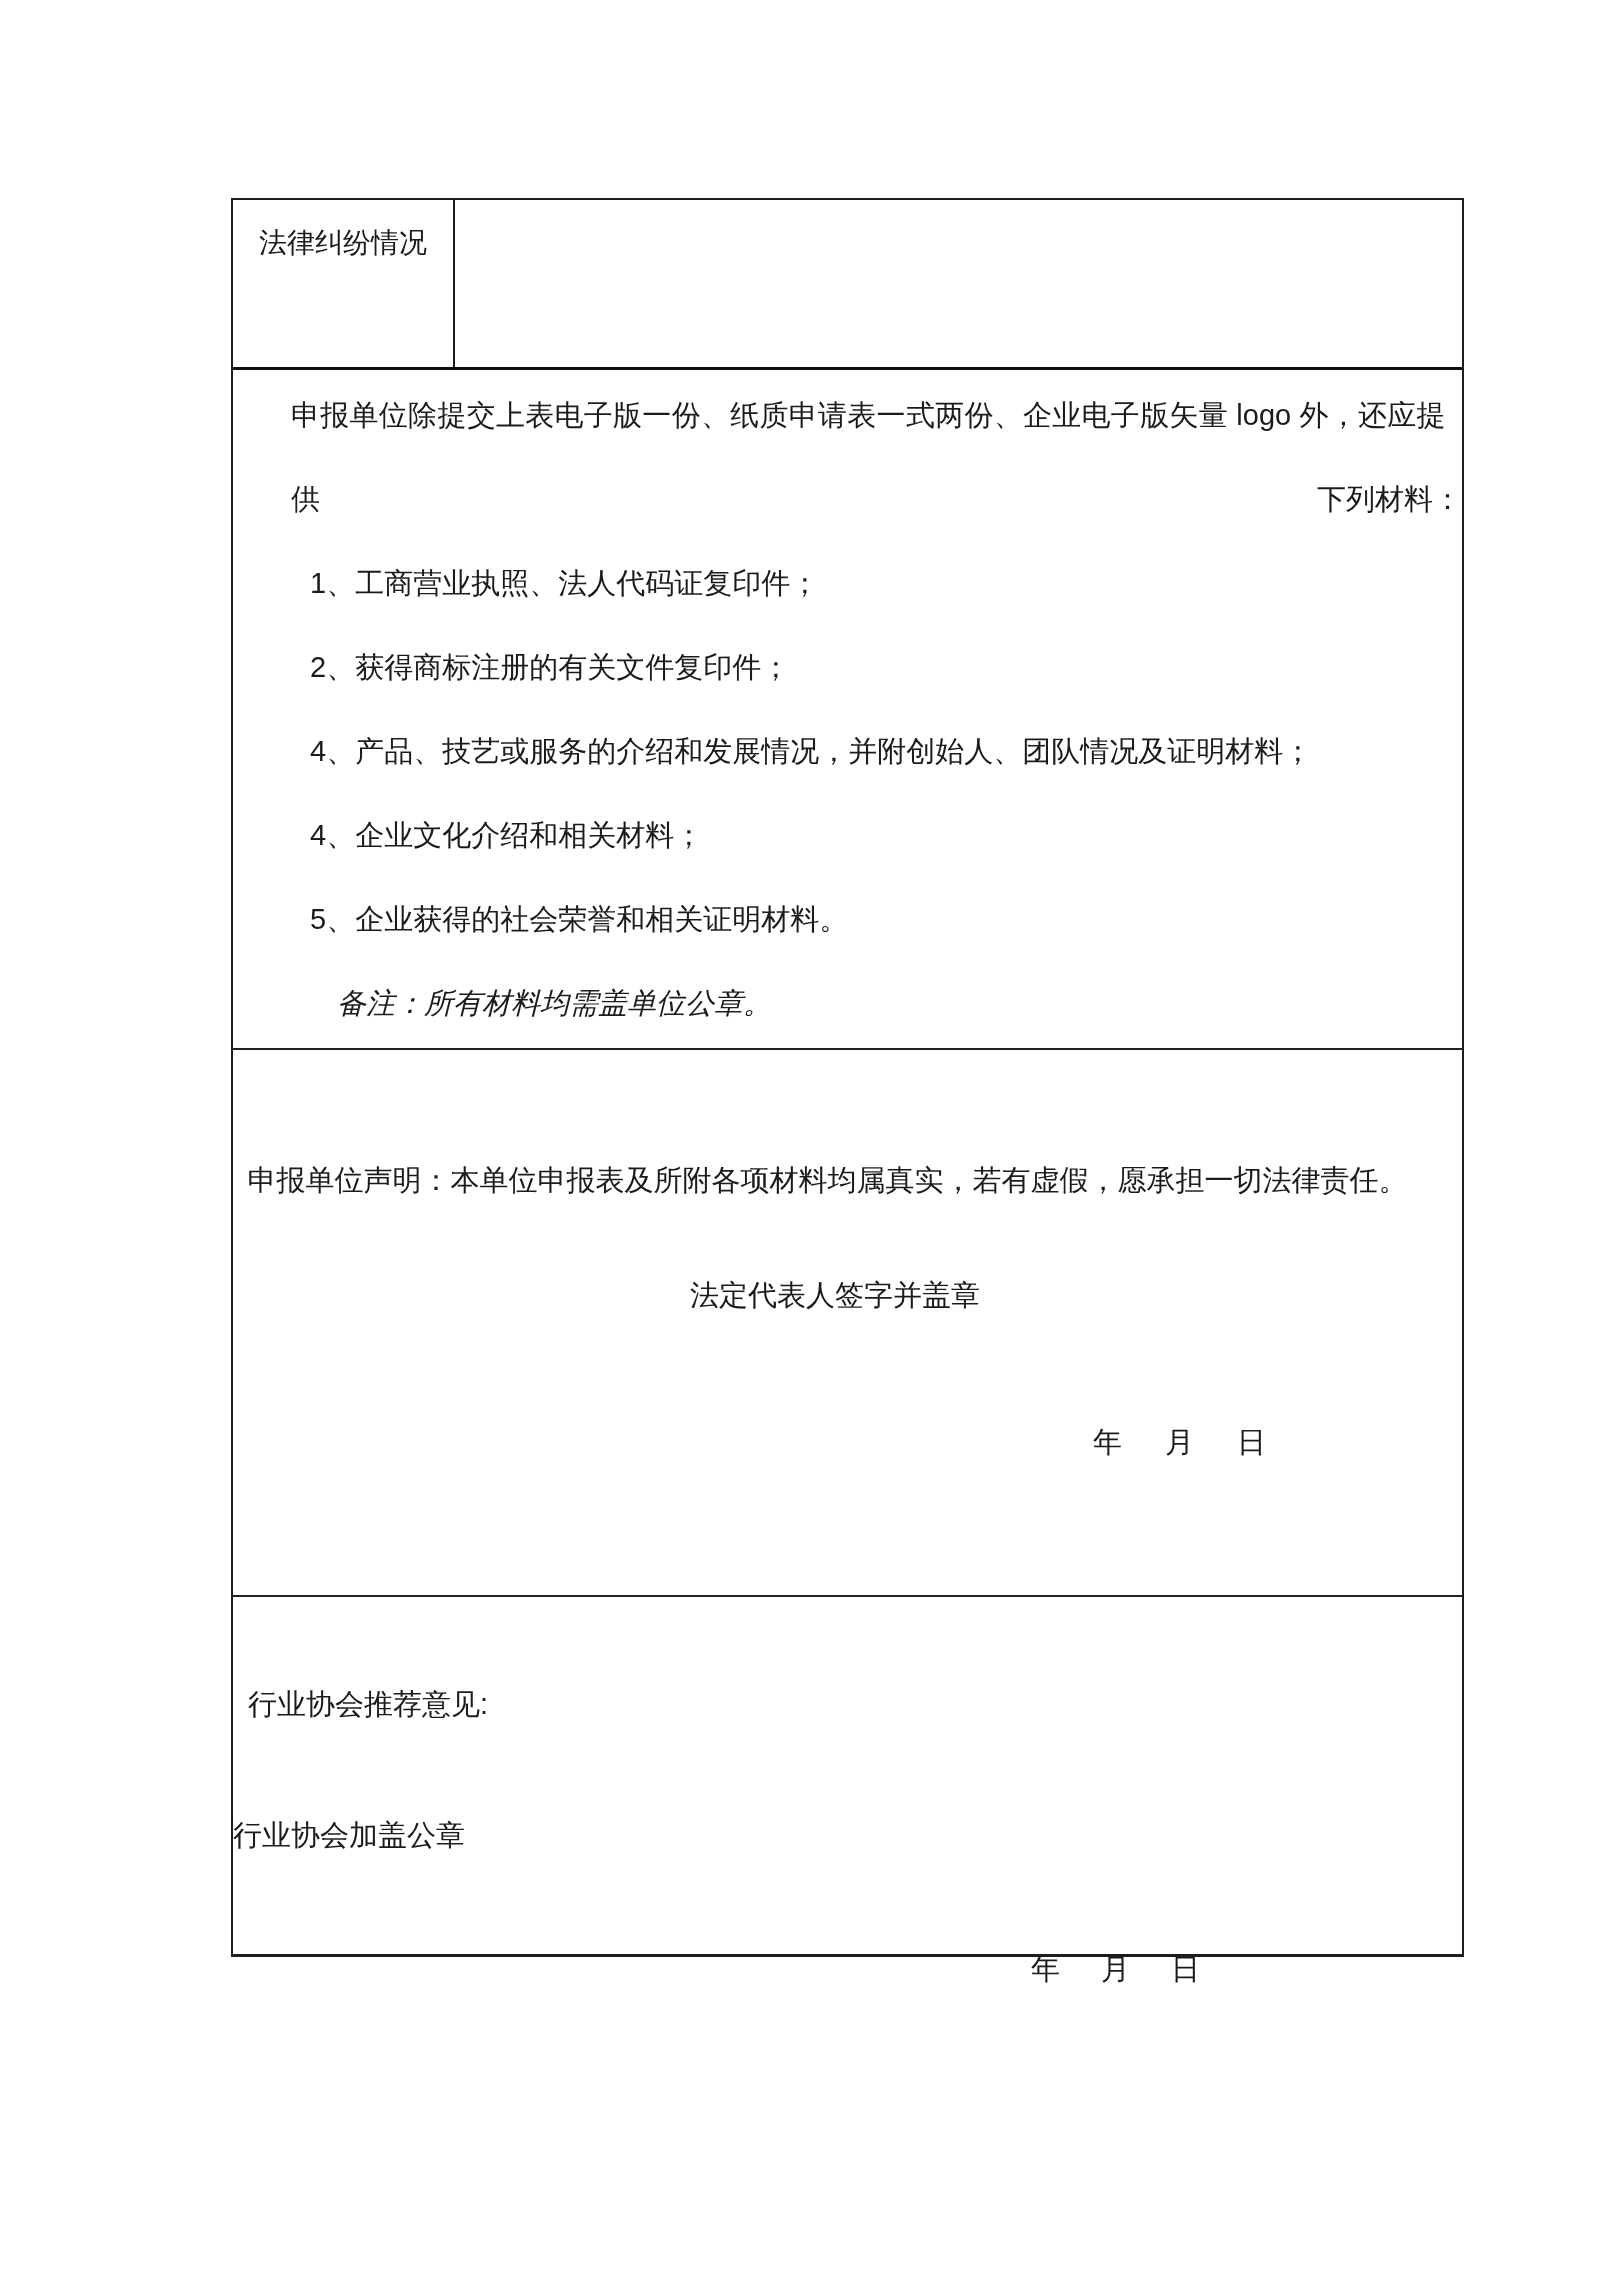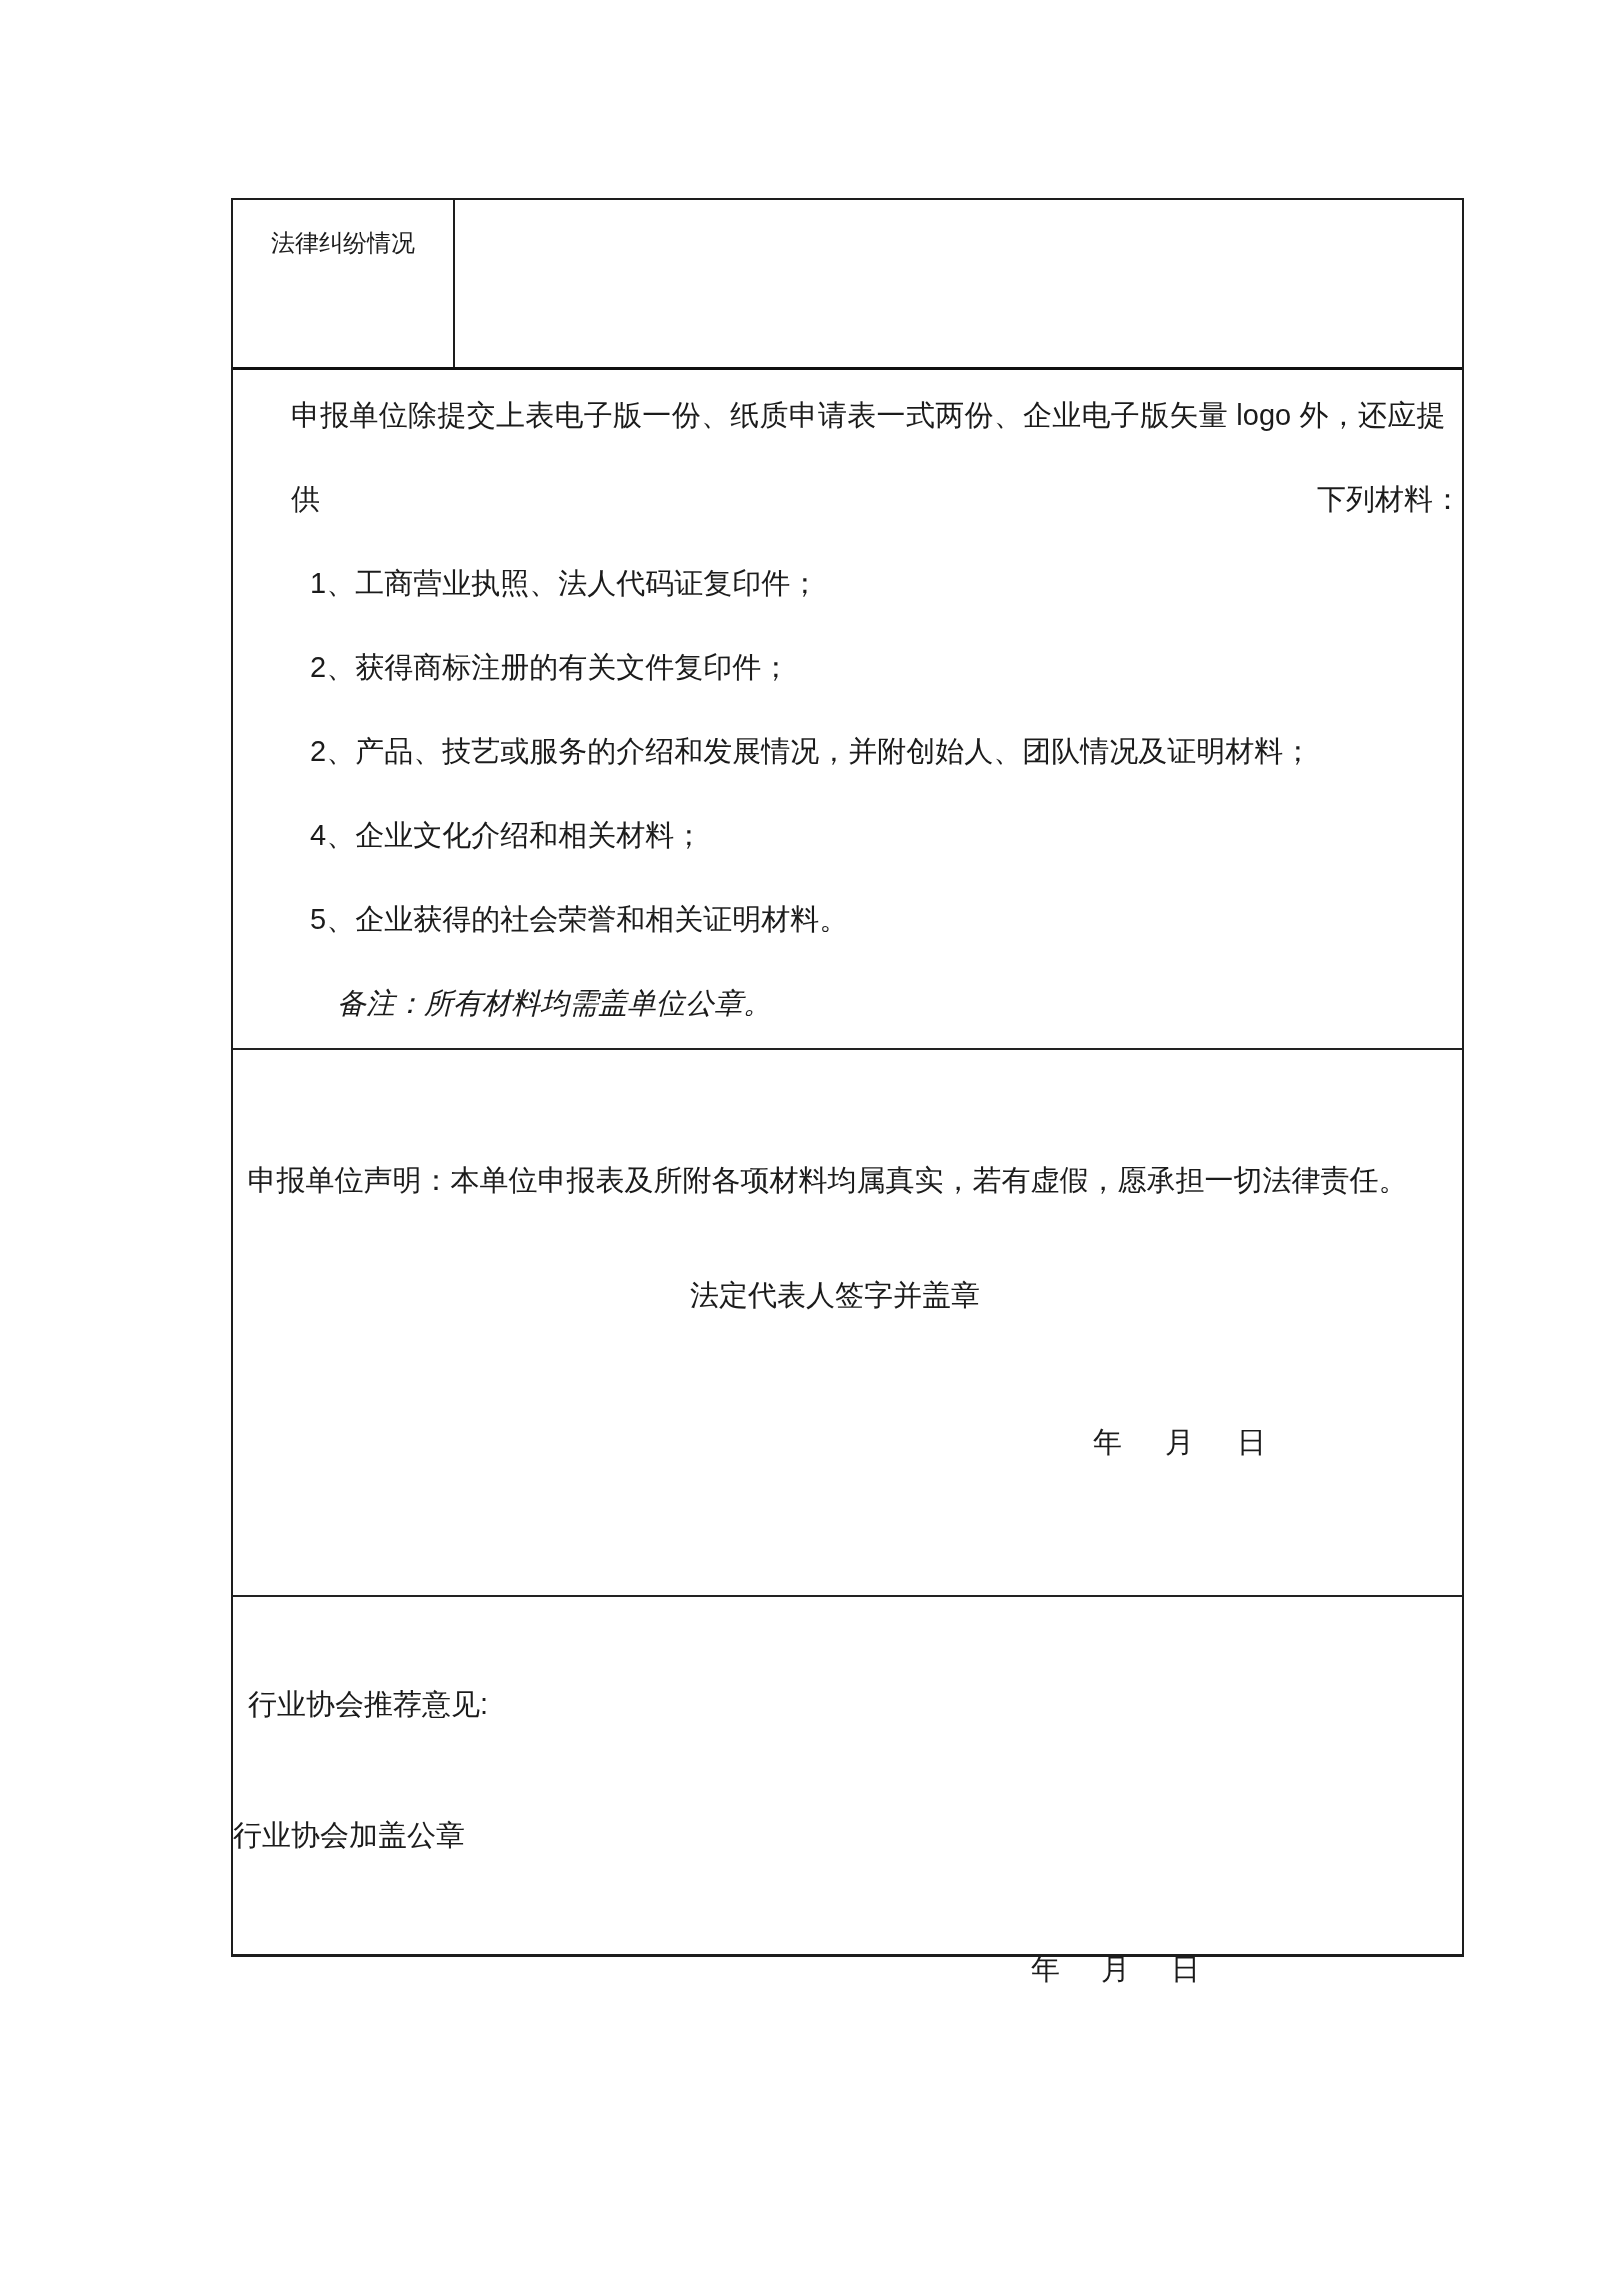--- a/index.html
+++ b/index.html
@@ -32,21 +32,21 @@
   .row-legal {
     height: 170px;
     border-bottom: 3.9px solid #101010;
     display: flex;
   }
   .legal-label-cell {
     width: 222px;
     border-right: 2px solid #1d1d1d;
     padding-top: 26px;
     text-align: center;
-    font-size: 24px;
+    font-size: 28px;
     line-height: 34px;
   }
   .legal-content-cell {
     flex: 1;
   }
 
   
   .sec-materials {
     height: 680px;
     border-bottom: 2px solid #222222;
@@ -131,21 +131,21 @@
   <div class="row-legal">
     <div class="legal-label-cell">法律纠纷情况</div>
     <div class="legal-content-cell"></div>
   </div>
 
   <div class="sec-materials">
     <div class="m-line m-intro1">申报单位除提交上表电子版一份、纸质申请表一式两份、企业电子版矢量 logo 外，还应提供</div>
     <div class="m-line m-intro2">下列材料：</div>
     <div class="m-line m-item">1、工商营业执照、法人代码证复印件；</div>
     <div class="m-line m-item">2、获得商标注册的有关文件复印件；</div>
-    <div class="m-line m-item">2、产品、技艺或服务的介绍和发展情况，并附创始人、团队情况及证明材料；</div>
+    <div class="m-line m-item">4、产品、技艺或服务的介绍和发展情况，并附创始人、团队情况及证明材料；</div>
     <div class="m-line m-item">4、企业文化介绍和相关材料；</div>
     <div class="m-line m-item">5、企业获得的社会荣誉和相关证明材料。</div>
     <div class="m-line m-note">备注：所有材料均需盖单位公章。</div>
   </div>
 
   <div class="sec-declaration">
     <div class="d-statement">申报单位声明：本单位申报表及所附各项材料均属真实，若有虚假，愿承担一切法律责任。</div>
     <div class="d-signature">法定代表人签字并盖章</div>
     <div class="d-date">
       <span>年</span>

